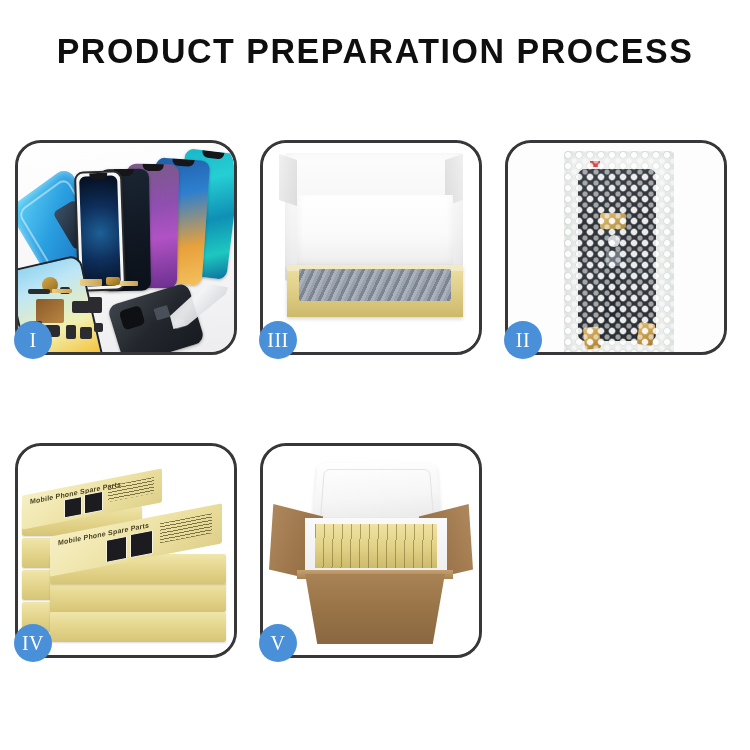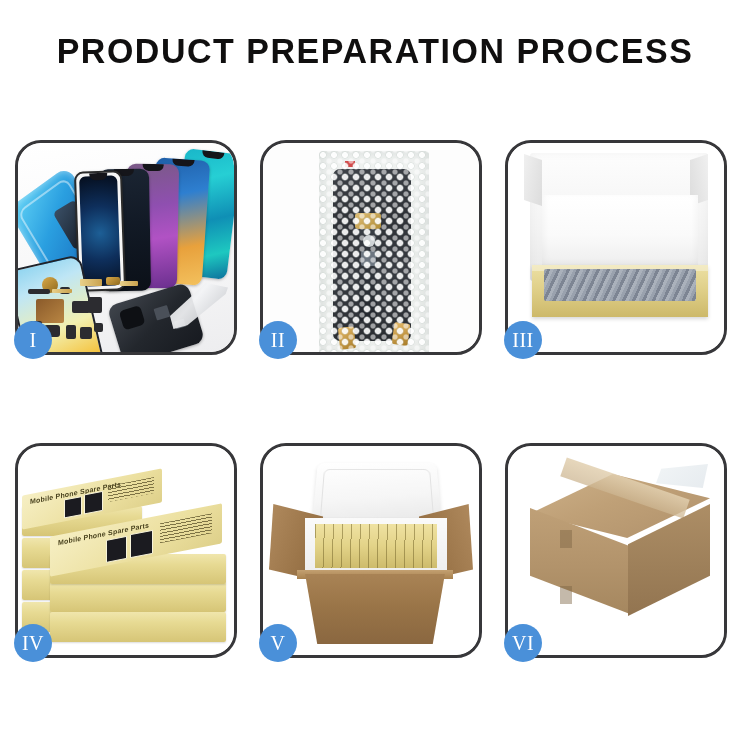--- a/index.html
+++ b/index.html
@@ -406,20 +406,37 @@
           <div class="pt" style="left:0px;top:14px;width:22px;height:5px;"></div>
         </div>
       </div>
     </div>
     <div class="badge">I</div>
   </div>
 
   <div class="panel">
     <div class="panel-frame">
       <div class="panel-photo">
+        <div class="p3-bg"></div>
+        <div class="ph p3-lid"></div>
+        <div class="ph p3-lidflapL"></div>
+        <div class="ph p3-lidflapR"></div>
+        <div class="ph p3-foam"></div>
+        <div class="ph p3-tray">
+          <div class="ph p3-tray-lip"></div>
+          <div class="ph p3-tray-in"></div>
+        </div>
+      </div>
+    </div>
+    <div class="badge">III</div>
+  </div>
+
+  <div class="panel">
+    <div class="panel-frame">
+      <div class="panel-photo">
         <div class="p2-bg"></div>
         <div class="ph p2-bag">
           <div class="ph p2-screen"></div>
           <div class="ph p2-flex"></div>
           <div class="ph p2-conn"></div>
           <div class="ph p2-cam"></div>
           <div class="ph p2-chip"></div>
           <div class="ph p2-gold-l"></div>
           <div class="ph p2-gold-r"></div>
           <div class="ph p2-redtab"></div>
@@ -427,37 +444,20 @@
           <div class="bubbles2"></div>
         </div>
       </div>
     </div>
     <div class="badge">II</div>
   </div>
 
   <div class="panel">
     <div class="panel-frame">
       <div class="panel-photo">
-        <div class="p3-bg"></div>
-        <div class="ph p3-lid"></div>
-        <div class="ph p3-lidflapL"></div>
-        <div class="ph p3-lidflapR"></div>
-        <div class="ph p3-foam"></div>
-        <div class="ph p3-tray">
-          <div class="ph p3-tray-lip"></div>
-          <div class="ph p3-tray-in"></div>
-        </div>
-      </div>
-    </div>
-    <div class="badge">III</div>
-  </div>
-
-  <div class="panel">
-    <div class="panel-frame">
-      <div class="panel-photo">
         <div class="p4-bg"></div>
         <div class="ph stackwrap">
 
           <div class="sbox" style="left:0px;  top:42px; width:120px;"></div>
           <div class="sbox" style="left:0px;  top:74px; width:120px;"></div>
           <div class="sbox" style="left:0px;  top:106px;width:120px;"></div>
           <div class="sbox" style="left:0px;  top:138px;width:120px;"></div>
 
           <div class="sbox" style="left:28px; top:118px;width:176px;"></div>
           <div class="sbox" style="left:28px; top:148px;width:176px;"></div>
@@ -493,29 +493,14 @@
         <div class="ph p5-inner">
           <div class="p5-inner-s"></div>
         </div>
         <div class="ph p5-rim"></div>
         <div class="ph p5-body"></div>
       </div>
     </div>
     <div class="badge">V</div>
   </div>
 
-  <div class="panel">
-    <div class="panel-frame">
-      <div class="panel-photo">
-        <div class="p6-bg"></div>
-        <div class="ph p6-plastic"></div>
-        <div class="ph p6-top"></div>
-        <div class="ph p6-tape"></div>
-        <div class="ph p6-left"></div>
-        <div class="ph p6-right"></div>
-        <div class="ph p6-tab1"></div>
-        <div class="ph p6-tab2"></div>
-      </div>
-    </div>
-    <div class="badge">VI</div>
-  </div>
 
 </div>
 
 </body></html>

